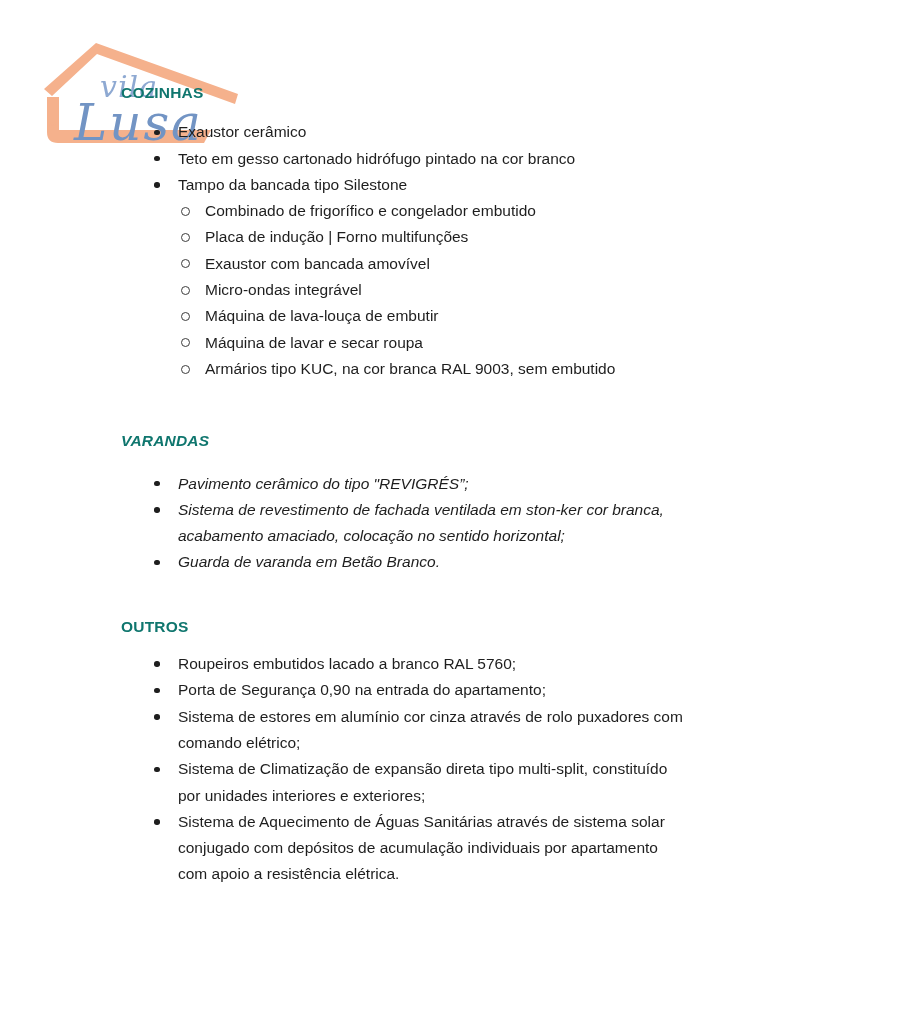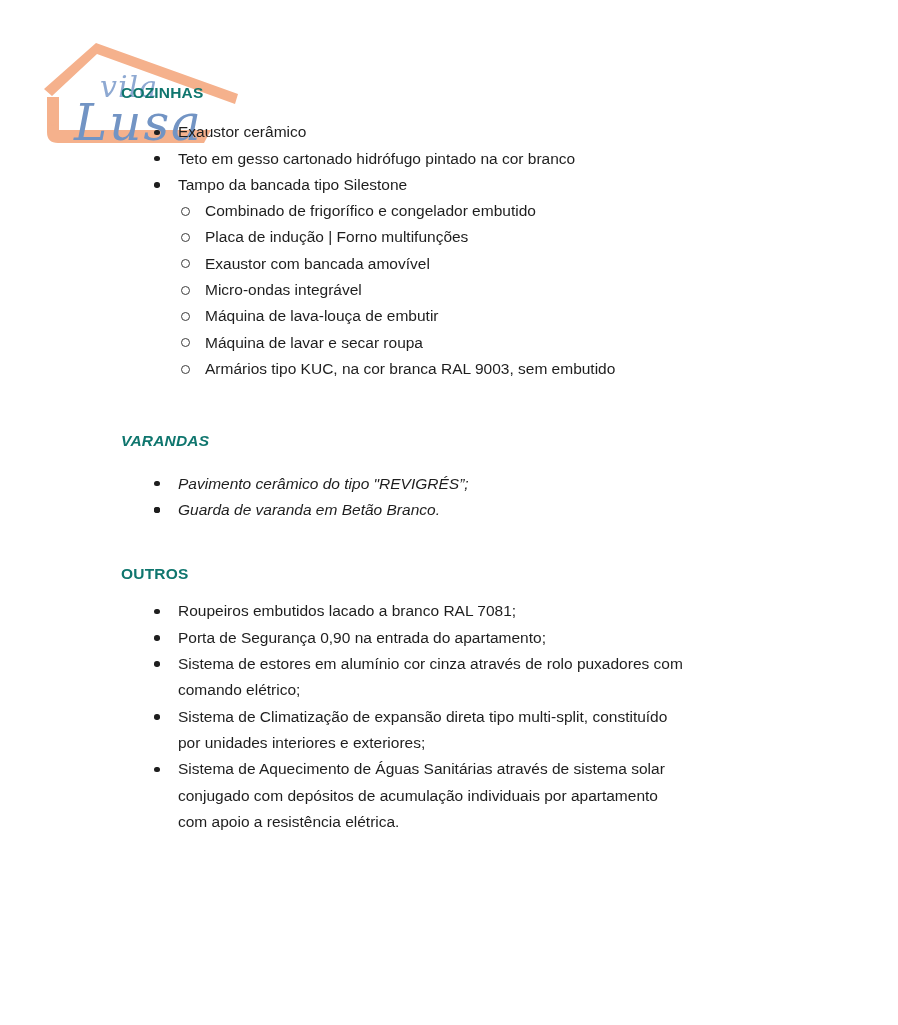--- a/index.html
+++ b/index.html
@@ -100,29 +100,30 @@
       <li><span class="b2"></span><span class="li-text">Máquina de lava-louça de embutir</span></li>
       <li><span class="b2"></span><span class="li-text">Máquina de lavar e secar roupa</span></li>
       <li><span class="b2"></span><span class="li-text">Armários tipo KUC, na cor branca RAL 9003, sem embutido</span></li>
     </ul>
   </section>
 
   <section id="section-varandas">
     <h2 class="section-title">VARANDAS</h2>
     <ul class="l1 gap-after-title-2">
       <li><span class="b1"></span><span class="li-text">Pavimento cerâmico do tipo "REVIGRÉS”;</span></li>
-      <li><span class="b1"></span></li>
+      <li><span class="b1"></span><span class="li-text">Sistema de revestimento de fachada ventilada em ston-ker cor branca,
+acabamento amaciado, colocação no sentido horizontal;</span></li>
       <li><span class="b1"></span><span class="li-text">Guarda de varanda em Betão Branco.</span></li>
     </ul>
   </section>
 
   <section id="section-outros">
     <h2 class="section-title">OUTROS</h2>
     <ul class="l1 gap-after-title-3">
-      <li><span class="b1"></span><span class="li-text">Roupeiros embutidos lacado a branco RAL 7081;</span></li>
+      <li><span class="b1"></span><span class="li-text">Roupeiros embutidos lacado a branco RAL 5760;</span></li>
       <li><span class="b1"></span><span class="li-text">Porta de Segurança 0,90 na entrada do apartamento;</span></li>
       <li><span class="b1"></span><span class="li-text">Sistema de estores em alumínio cor cinza através de rolo puxadores com
 comando elétrico;</span></li>
       <li><span class="b1"></span><span class="li-text">Sistema de Climatização de expansão direta tipo multi-split, constituído
 por unidades interiores e exteriores;</span></li>
       <li><span class="b1"></span><span class="li-text">Sistema de Aquecimento de Águas Sanitárias através de sistema solar
 conjugado com depósitos de acumulação individuais por apartamento
 com apoio a resistência elétrica.</span></li>
     </ul>
   </section>

